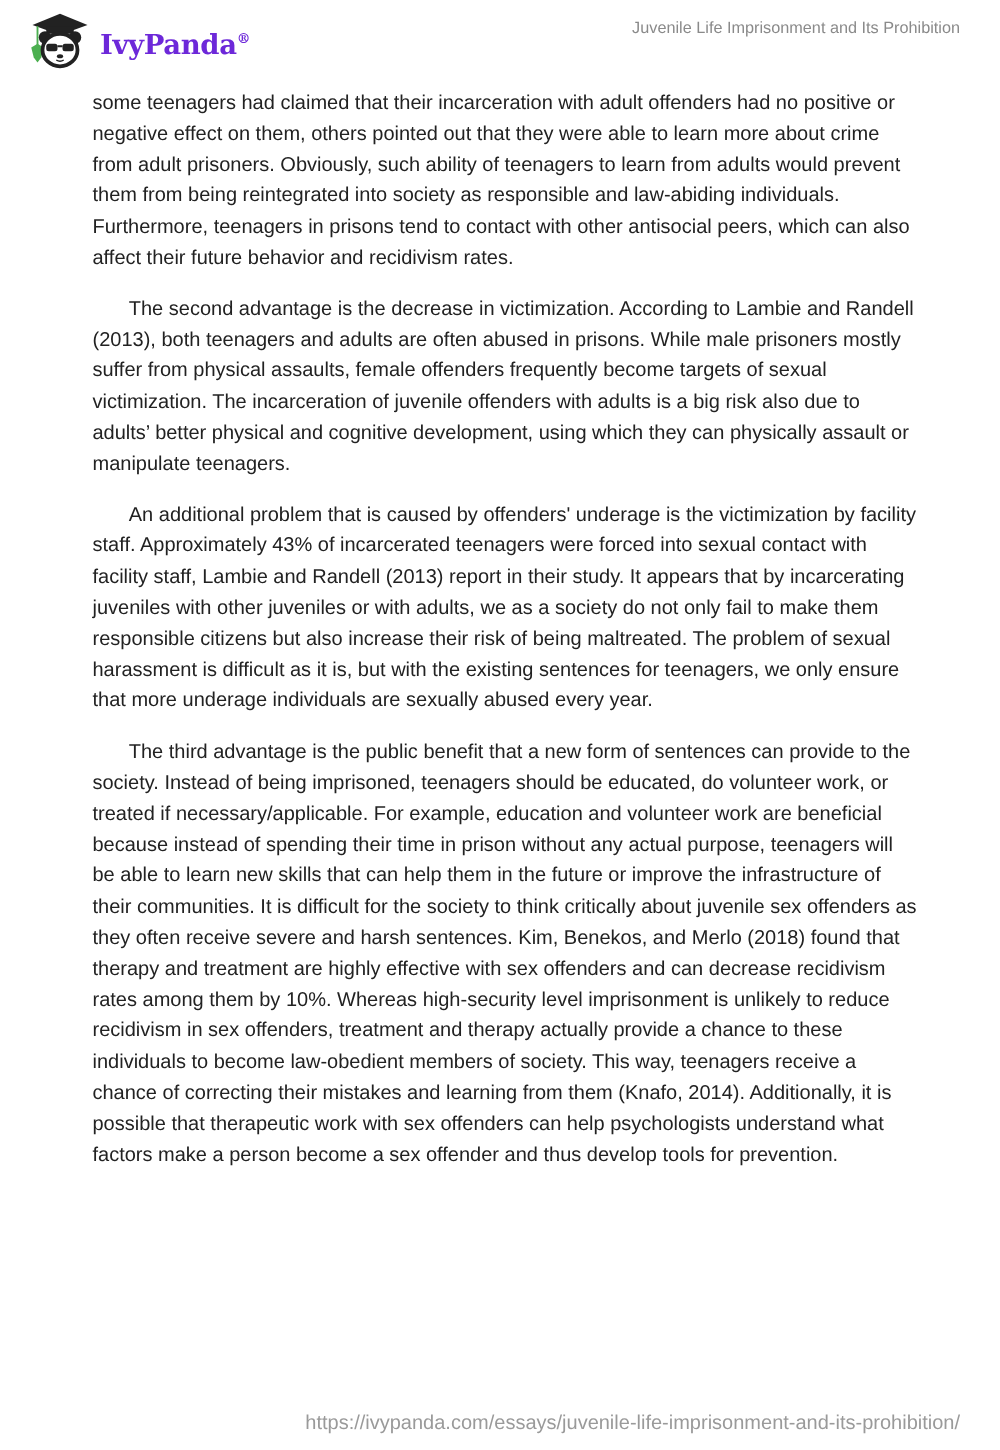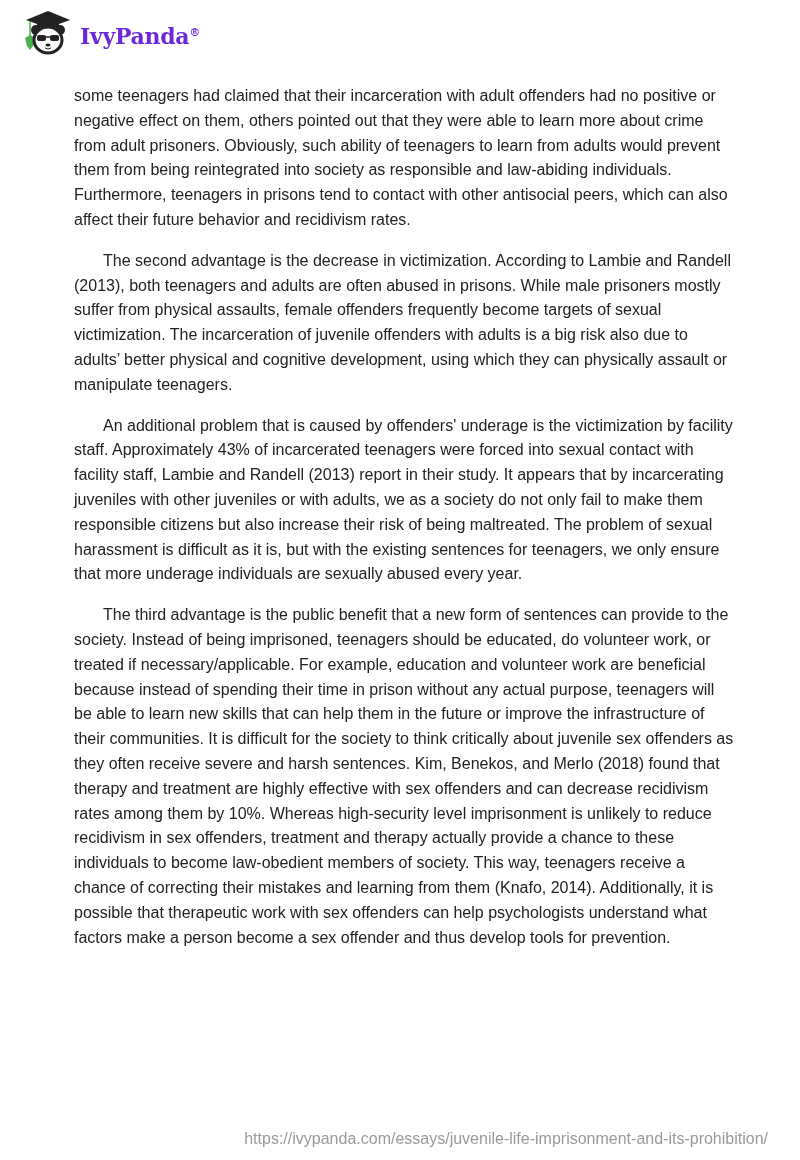--- a/index.html
+++ b/index.html
@@ -17,21 +17,21 @@
     }
     .logo-reg { font-size: 11px; vertical-align: super; font-weight: bold; }
     .doc-title {
       position: absolute; right: 32px; top: 14px;
       font-size: 13px; color: #8a8a8a;
     }
     .content {
       position: absolute; left: 74px; top: 71px; width: 660px;
       font-size: 16px; line-height: 24.8px; color: #222;
     }
-    .content p { margin: 13px 0 16px 0; }
+    .content p { margin: 0 0 16px 0; }
     .content p.indent { text-indent: 29px; }
     .footer-url {
       position: absolute; right: 32px; top: 1130px;
       font-size: 16px; color: #9a9a9a;
     }
   </style>
 </head>
 <body>
 
 <div class="header">
@@ -51,20 +51,21 @@
 
       <rect x="19" y="27" width="9" height="6" rx="2" fill="#222"></rect>
       <rect x="32" y="27" width="9" height="6" rx="2" fill="#222"></rect>
       <line x1="28" y1="29" x2="32" y2="29" stroke="#222" stroke-width="1.5"></line>
 
       <ellipse cx="30" cy="37" rx="2.5" ry="1.6" fill="#222"></ellipse>
       <path d="M27,40 Q30,42 33,40" stroke="#222" stroke-width="1" fill="none"></path>
     </svg>
     <span class="logo-text"><span>IvyPanda</span><span class="logo-reg">®</span></span>
   </div>
+  <div class="doc-title">Juvenile Life Imprisonment and Its Prohibition</div>
 </div>
 
 <div class="content">
   <p>some teenagers had claimed that their incarceration with adult offenders had no positive or negative effect on them, others pointed out that they were able to learn more about crime from adult prisoners. Obviously, such ability of teenagers to learn from adults would prevent them from being reintegrated into society as responsible and law-abiding individuals. Furthermore, teenagers in prisons tend to contact with other antisocial peers, which can also affect their future behavior and recidivism rates.</p>
   <p class="indent">The second advantage is the decrease in victimization. According to Lambie and Randell (2013), both teenagers and adults are often abused in prisons. While male prisoners mostly suffer from physical assaults, female offenders frequently become targets of sexual victimization. The incarceration of juvenile offenders with adults is a big risk also due to adults’ better physical and cognitive development, using which they can physically assault or manipulate teenagers.</p>
   <p class="indent">An additional problem that is caused by offenders' underage is the victimization by facility staff. Approximately 43% of incarcerated teenagers were forced into sexual contact with facility staff, Lambie and Randell (2013) report in their study. It appears that by incarcerating juveniles with other juveniles or with adults, we as a society do not only fail to make them responsible citizens but also increase their risk of being maltreated. The problem of sexual harassment is difficult as it is, but with the existing sentences for teenagers, we only ensure that more underage individuals are sexually abused every year.</p>
   <p class="indent">The third advantage is the public benefit that a new form of sentences can provide to the society. Instead of being imprisoned, teenagers should be educated, do volunteer work, or treated if necessary/applicable. For example, education and volunteer work are beneficial because instead of spending their time in prison without any actual purpose, teenagers will be able to learn new skills that can help them in the future or improve the infrastructure of their communities. It is difficult for the society to think critically about juvenile sex offenders as they often receive severe and harsh sentences. Kim, Benekos, and Merlo (2018) found that therapy and treatment are highly effective with sex offenders and can decrease recidivism rates among them by 10%. Whereas high-security level imprisonment is unlikely to reduce recidivism in sex offenders, treatment and therapy actually provide a chance to these individuals to become law-obedient members of society. This way, teenagers receive a chance of correcting their mistakes and learning from them (Knafo, 2014). Additionally, it is possible that therapeutic work with sex offenders can help psychologists understand what factors make a person become a sex offender and thus develop tools for prevention.</p>
 </div>
 
 <div class="footer-url">https://ivypanda.com/essays/juvenile-life-imprisonment-and-its-prohibition/</div>

